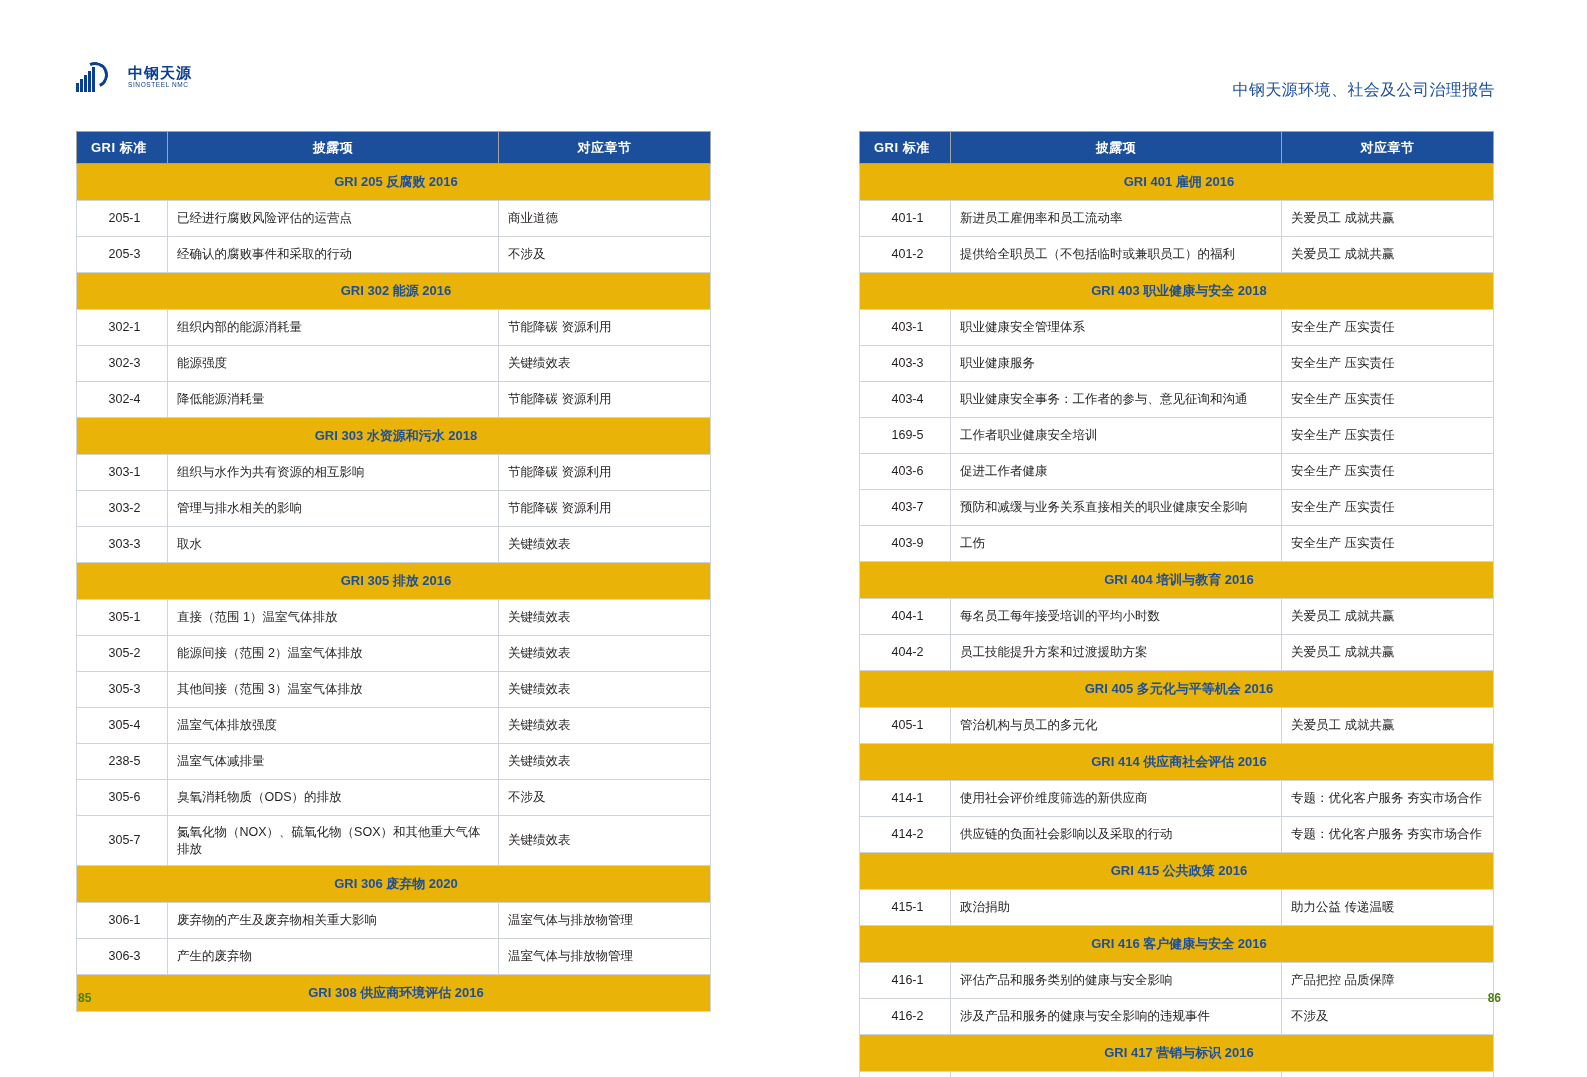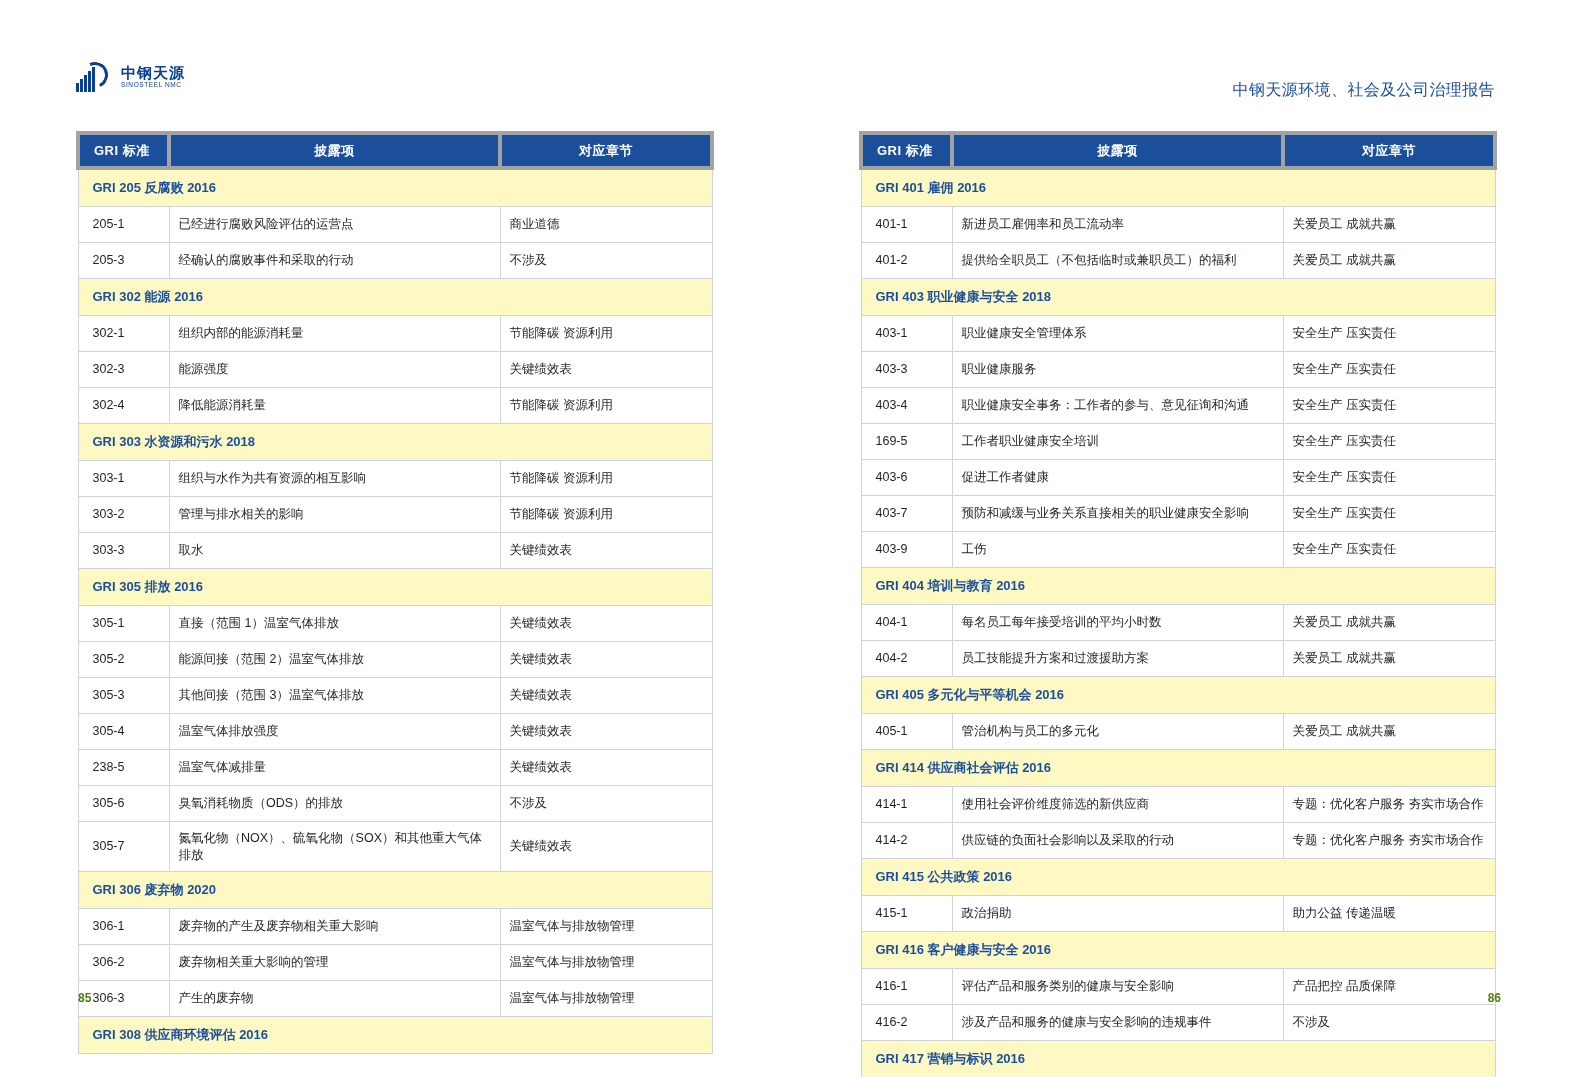--- a/index.html
+++ b/index.html
@@ -28,21 +28,21 @@
     left: 0;
     width: 1587px;
     height: 44px;
   }
   .logo-wrap {
     position: absolute;
     left: 76px;
     top: 0;
     display: flex;
     align-items: center;
-    gap: 17px;
+    gap: 24px;
   }
   .logo-mark {
     width: 28px;
     height: 30px;
     position: relative;
   }
   .logo-mark .bar {
     position: absolute;
     bottom: 0;
     width: 3px;
@@ -107,47 +107,49 @@
   table.gri col.c2 { width: 331px; }
   table.gri col.c3 { width: 212px; }
 
   table.gri thead th {
     background: #1b4f9c;
     color: #ffffff;
     font-size: 13px;
     font-weight: 700;
     height: 31px;
     padding: 0 10px;
-    border: 4px solid #a3a3a3;
+    border: 1px solid #a3a3a3;
     text-align: center;
     letter-spacing: 0.5px;
   }
   table.gri thead th.left-head {
     text-align: left;
     padding-left: 14px;
   }
 
   table.gri td {
     border: 1px solid #cfd4da;
     height: 29px;
     padding: 3px 9px;
     vertical-align: middle;
     color: #231f20;
     line-height: 1.35;
   }
   table.gri td.idx {
     padding-left: 14px;
+    text-align: center;
   }
   tr.section td {
-    background: #fef9c3;
+    background: #eab308;
     color: #1b4f9c;
     font-weight: 700;
     font-size: 13px;
     padding-left: 14px;
     height: 30px;
+    text-align: center;
   }
   tr.tall td { height: 43px; }
 
   
   .pageno {
     position: absolute;
     bottom: 72px;
     font-size: 12px;
     color: #4d7c0f;
     font-weight: 700;
@@ -282,25 +284,20 @@
           </tr>
           <tr class="section">
             <td colspan="3">GRI 306 废弃物 2020</td>
           </tr>
           <tr class="">
             <td class="idx">306-1</td>
             <td>废弃物的产生及废弃物相关重大影响</td>
             <td>温室气体与排放物管理</td>
           </tr>
           <tr class="">
-            <td class="idx">306-2</td>
-            <td>废弃物相关重大影响的管理</td>
-            <td>温室气体与排放物管理</td>
-          </tr>
-          <tr class="">
             <td class="idx">306-3</td>
             <td>产生的废弃物</td>
             <td>温室气体与排放物管理</td>
           </tr>
           <tr class="section">
             <td colspan="3">GRI 308 供应商环境评估 2016</td>
           </tr>
         </tbody>
     </table>
   </div>

